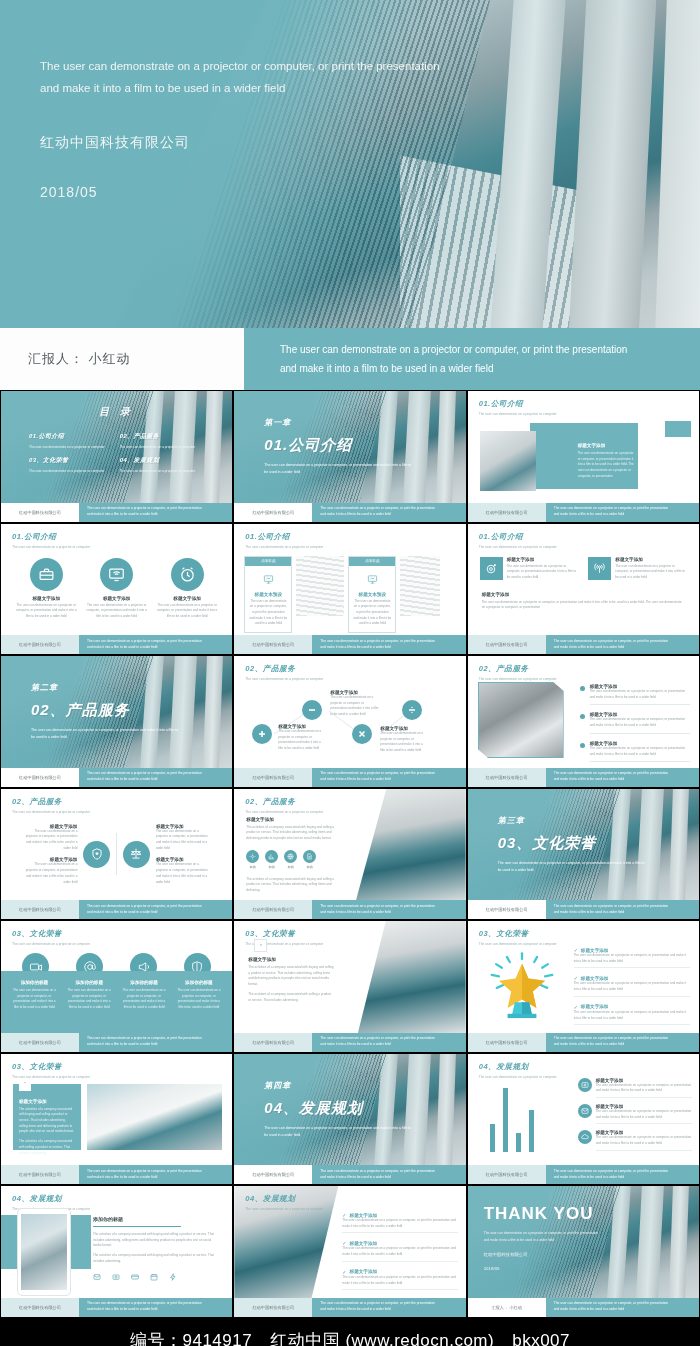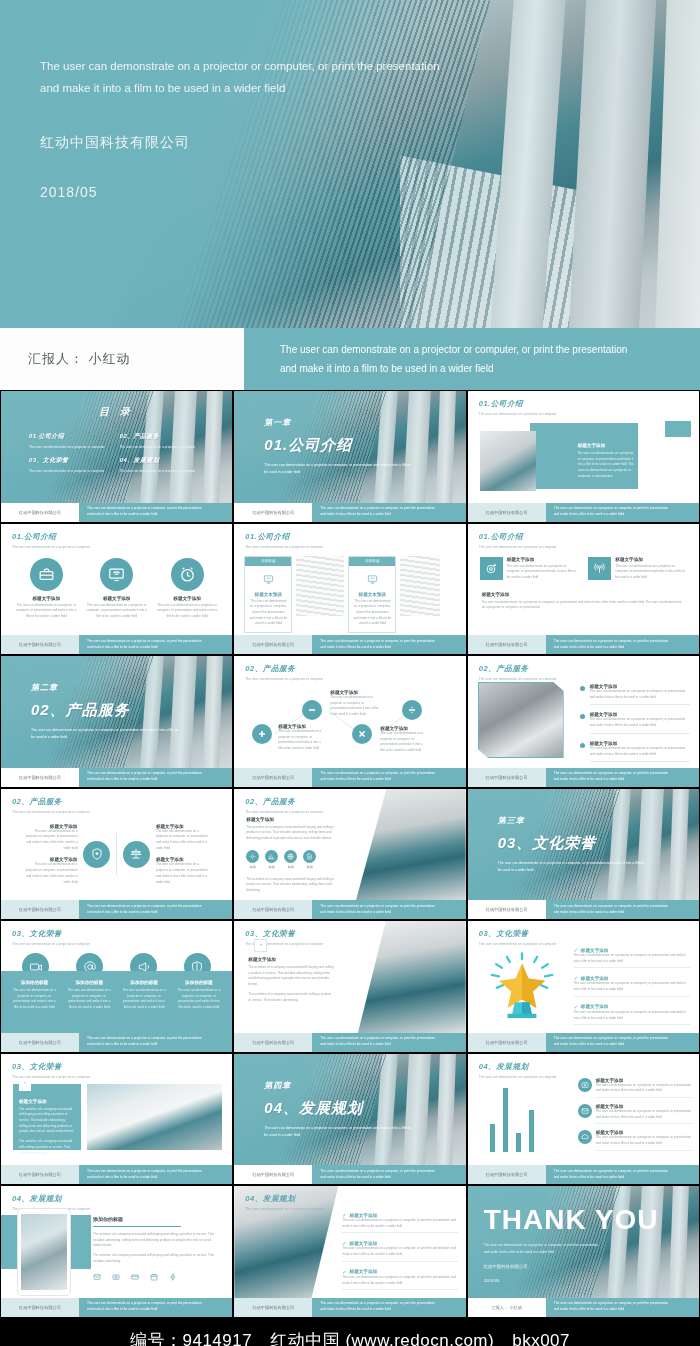--- a/index.html
+++ b/index.html
@@ -126,21 +126,21 @@
 
   
   .toc-title { position:relative; text-align:center; padding-top:14px; font-size:10px; font-style:italic;
                font-weight:bold; color:#fff; letter-spacing:4px; text-shadow:1px 1px 0 rgba(60,90,95,.25); }
   .toc-grid { position:relative; display:grid; grid-template-columns:1fr 1fr; gap:6px 0; padding:13px 22px 0 28px; }
   .toc-it-h { font-size:6px; font-style:italic; font-weight:bold; color:#fff; letter-spacing:.4px;
               text-shadow:1px 1px 0 rgba(60,90,95,.2); }
   .toc-it-b { font-size:3.2px; line-height:1.9; color:#eef5f6; margin-top:3px; width:78px; }
 
   
-  .ty-title { font-size:28px; font-weight:bold; color:#fff; letter-spacing:1px; }
+  .ty-title { font-size:17px; font-weight:bold; color:#fff; letter-spacing:1px; }
 
   
   .pagefoot {
     width:700px; height:46px; background:#000; color:#fff;
     display:flex; align-items:center; justify-content:center; gap:18px;
     font-size:17px; letter-spacing:.5px;
   }
   .pagefoot .seg { white-space:nowrap; }
 </style>
 </head>

